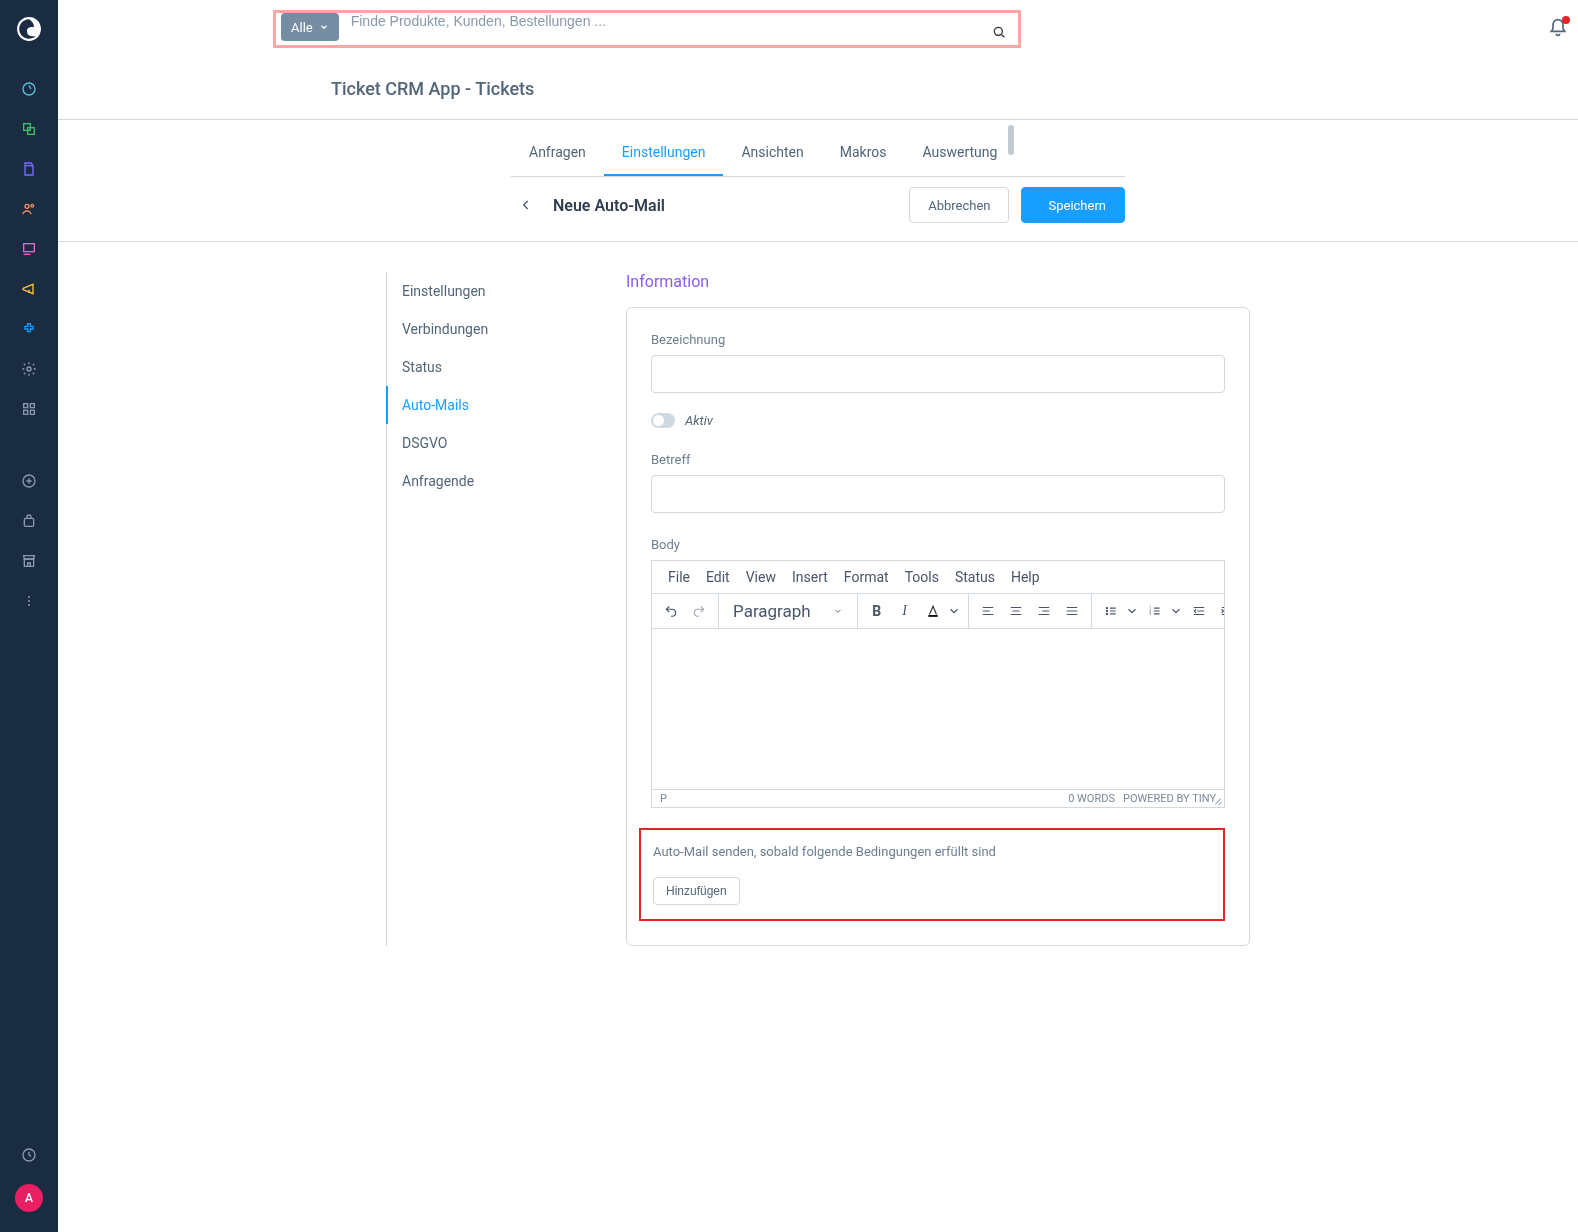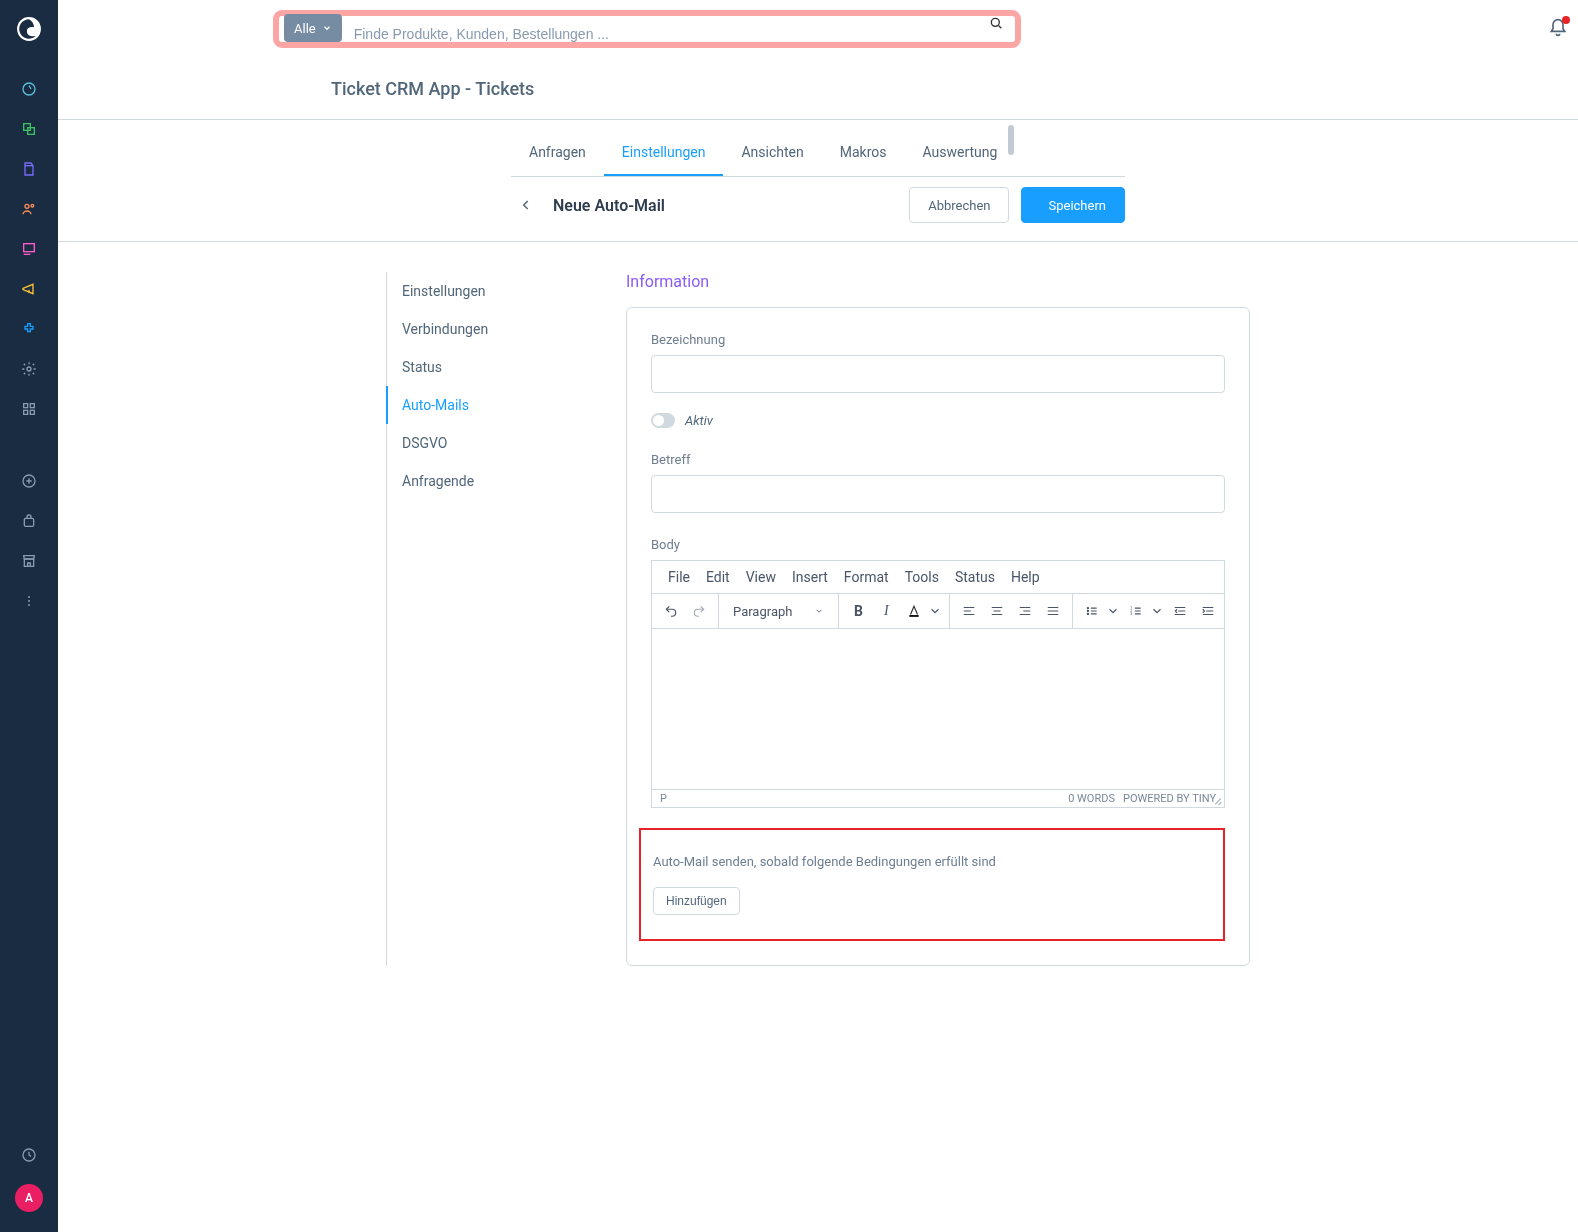--- a/index.html
+++ b/index.html
@@ -15,21 +15,21 @@
   }
   .nav-items { flex:1; display:flex; flex-direction:column; align-items:center; gap: 22px; padding-top: 22px;}
   .nav-icon { width:18px; height:18px; display:flex; align-items:center; justify-content:center; color:#8a9aae; cursor:pointer;}
   .nav-icon svg { width:16px; height:16px; }
   .nav-sep { height: 10px;}
   .nav-bottom { padding-bottom: 20px; display:flex; flex-direction:column; align-items:center; gap:20px;}
   .avatar { width:28px; height:28px; border-radius:50%; background:#e91e63; color:#fff; display:flex; align-items:center; justify-content:center; font-size:12px; font-weight:500;}
   
   .main { flex:1; display:flex; flex-direction:column; height:100vh; overflow:hidden;}
   .topbar { height:58px; display:flex; align-items:center; padding: 0 30px 0 0; justify-content:flex-start; position:relative;}
-  .search-wrap { margin-left: 215px; display:flex; align-items:flex-end; width: 748px; height:38px; border:6px solid #fca5a5; border-radius:9px; background:#fff;}
+  .search-wrap { margin-left: 215px; display:flex; align-items:flex-start; width: 748px; height:38px; border:3px solid #fca5a5; border-radius:0; background:#fff;}
   .search-filter { background:#758ca3; color:#fff; font-size:13px; height:28px; margin-left:5px; padding:0 10px; border-radius:4px; display:flex; align-items:center; gap:6px; cursor:pointer;}
   .search-filter svg { width:10px; height:10px;}
   .search-input { flex:1; border:none; outline:none; padding:0 12px; font-size:14px; color:#52667a; background:transparent;}
   .search-input::placeholder { color:#8a9aae;}
   .search-btn { width:38px; height:38px; display:flex; align-items:center; justify-content:center; cursor:pointer; color:#333;}
   .bell { position:absolute; right:10px; color:#52667a; cursor:pointer;}
   .bell-dot { position:absolute; top:-2px; right:-2px; width:8px; height:8px; background:#e52427; border-radius:50%;}
   .page-title-row { padding: 20px 0 20px 273px; font-size:18px; color:#52667a; font-weight:500;}
   .header-divider { border-bottom:1px solid #d1d9e0;}
   
@@ -65,32 +65,32 @@
   .toggle::after { content:''; position:absolute; width:11px; height:11px; background:#fff; border-radius:50%; top:2px; left:2px;}
   
   .editor { border:1px solid #d1d9e0; border-radius:0; overflow:hidden;}
   .editor-menubar { display:flex; gap:4px; padding:6px 10px; border-bottom:1px solid #d1d9e0; font-size:14px; color:#4a5568;}
   .editor-menubar span { padding:2px 6px; cursor:pointer;}
   .editor-toolbar { display:flex; border-bottom:1px solid #d1d9e0; background:#fff;}
   .tb-group { display:flex; align-items:center; border-right:1px solid #d1d9e0; padding: 4px 6px; gap:2px;}
   .tb-group:last-child {border-right:none;}
   .tb-btn { width:26px; height:26px; display:flex; align-items:center; justify-content:center; cursor:pointer; color:#4a5568; border-radius:3px;}
   .tb-btn svg { width:14px; height:14px;}
-  .tb-select { display:flex; align-items:center; height:26px; padding:0 8px; font-size:13px; color:#4a5568; gap:22px; cursor:pointer;}
+  .tb-select { display:flex; align-items:center; height:26px; padding:0 8px; font-size:17px; color:#4a5568; gap:22px; cursor:pointer;}
   .tb-select svg { width:10px; height:10px;}
   .tb-split { display:flex; align-items:center;}
   .editor-area { height:160px; padding:10px; background:#fff;}
   .editor-status { display:flex; justify-content:space-between; align-items:center; padding:2px 8px; border-top:1px solid #d1d9e0; font-size:11px; color:#7a8898; background:#fff; position:relative;}
   .editor-status .right { display:flex; gap:8px;}
   .resize-handle { position:absolute; right:2px; bottom:2px; width:10px; height:10px; }
   .resize-handle::before, .resize-handle::after { content:''; position:absolute; background:#9aa5b1; height:1px;}
   .resize-handle::before { width:8px; right:0; bottom:3px; transform:rotate(-45deg);}
   .resize-handle::after { width:4px; right:0; bottom:1px; transform:rotate(-45deg);}
   
-  .conditions { border:2px solid #e52427; padding:24px 12px; margin-top:20px; margin-left:-12px; margin-right:0px;}
+  .conditions { border:2px solid #e52427; padding:14px 12px; margin-top:20px; margin-left:-12px; margin-right:0px;}
   .cond-label { font-size:13px; color:#6e7e91; margin-bottom:18px;}
   .btn-small { height:28px; padding:0 12px; font-size:12px; border:1px solid #d1d9e0; border-radius:4px; background:#fff; color:#52667a; cursor:pointer;}
 </style>
 </head>
 <body>
 
 <div class="nav">
   <div class="nav-logo">
     <svg viewBox="0 0 24 24" width="26" height="26">
         <circle cx="12" cy="12" r="11" fill="#fff"></circle>

